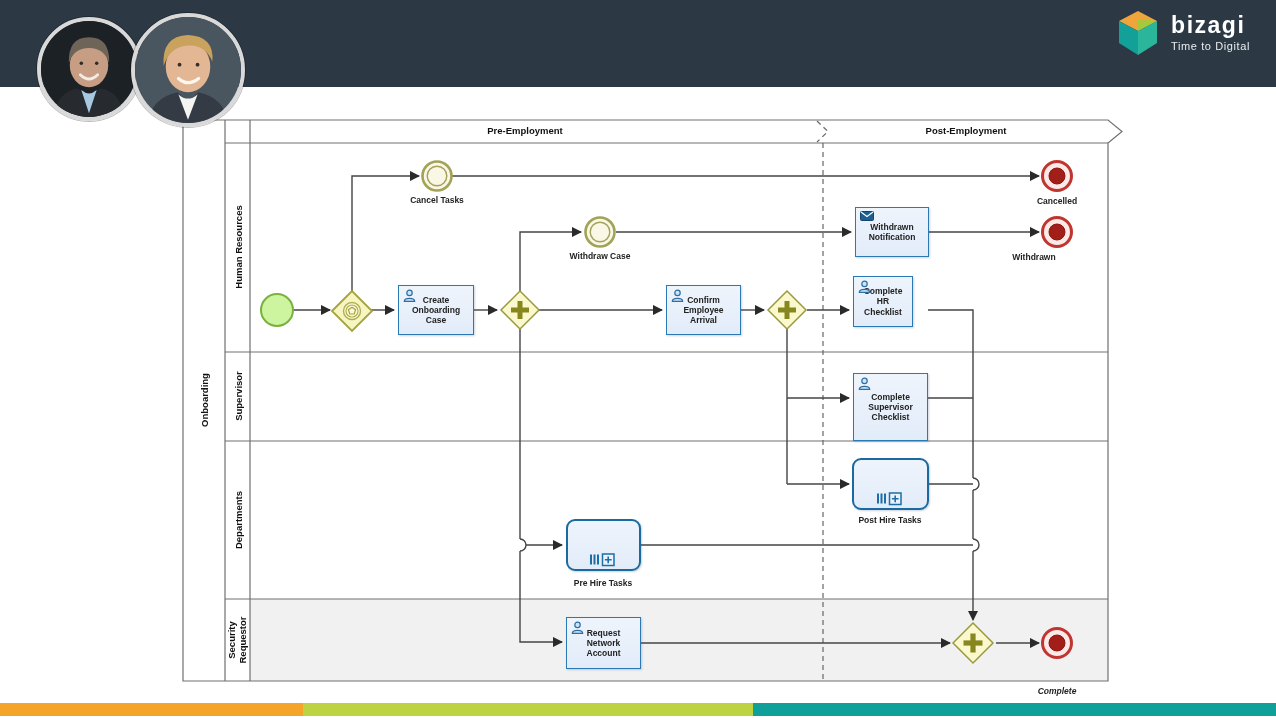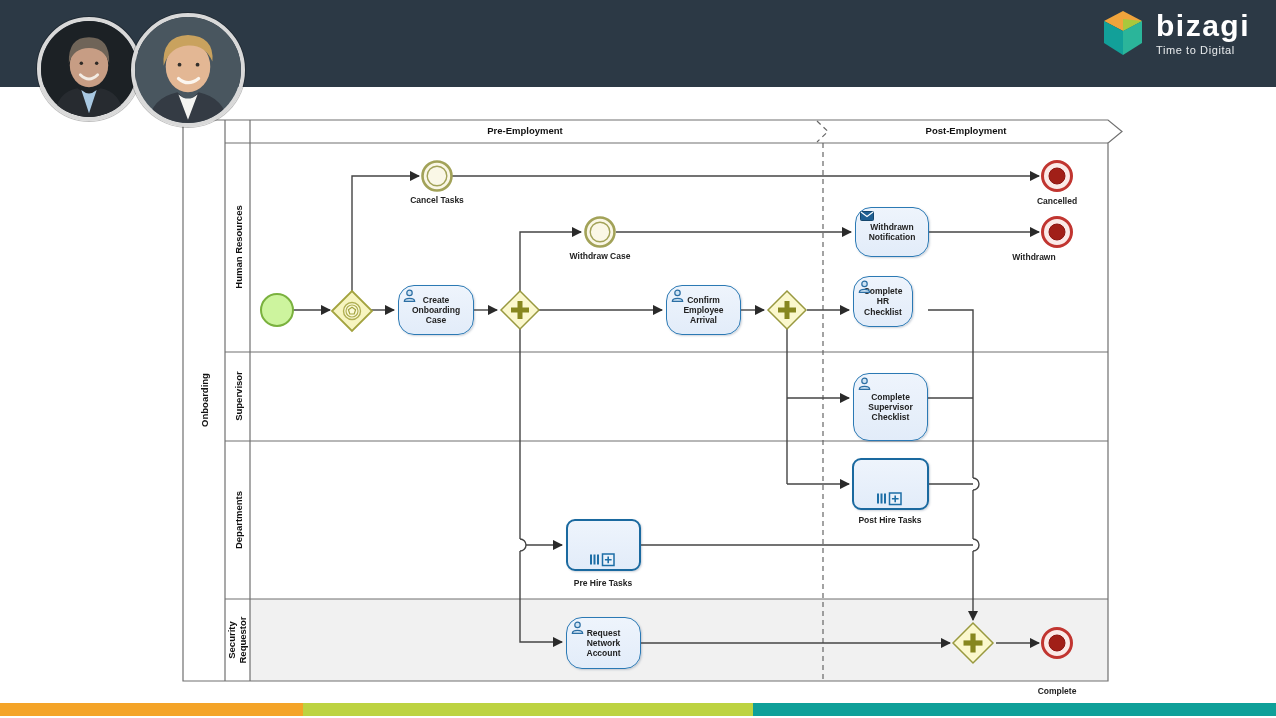--- a/index.html
+++ b/index.html
@@ -1,32 +1,32 @@
 <!DOCTYPE html>
 <html><head>
 <meta charset="utf-8">
 <style>
   html,body{margin:0;padding:0;background:#ffffff;}
   .stage{position:relative;width:1276px;height:718px;overflow:hidden;background:#ffffff;
          font-family:"Liberation Sans",sans-serif;color:#1b1b1b;}
   
   .topbar{position:absolute;left:0;top:0;width:1276px;height:87px;background:#2c3945;}
   .logo{position:absolute;right:26px;top:10px;display:flex;align-items:center;gap:12px;}
-  .logo-text .brand{color:#ffffff;font-size:30px;font-weight:bold;letter-spacing:1.5px;line-height:1;}
+  .logo-text .brand{color:#ffffff;font-size:23px;font-weight:bold;letter-spacing:1.5px;line-height:1;}
   .logo-text .tagline{color:#e9eceE;font-size:11px;letter-spacing:.6px;margin-top:3px;}
   .avatar{position:absolute;border-radius:50%;border:4px solid #d9d9d9;overflow:hidden;
           box-shadow:0 0 0 1px rgba(0,0,0,.25);}
   .av1{left:37px;top:17px;width:96px;height:96px;z-index:2;}
   .av2{left:131px;top:13px;width:106px;height:106px;z-index:3;}
   .avatar svg{display:block;width:100%;height:100%;}
   
   .dg{position:absolute;left:0;top:0;}
   .task{position:absolute;display:flex;align-items:center;justify-content:center;
         background:linear-gradient(180deg,#eef4fc 0%,#e2ecf9 100%);
-        border:1.5px solid #2b79b4;border-radius:16px;box-sizing:border-box;
+        border:1.5px solid #2b79b4;border-radius:0;box-sizing:border-box;
         box-shadow:1px 1px 2px rgba(60,80,110,.25);}
   .task .tlabel{display:block;padding:2px 7px;text-align:center;font-size:8.5px;font-weight:600;
         line-height:1.2;color:#222;}
   .task .ticon{position:absolute;top:3px;left:4px;line-height:0;}
   .subprocess{border-width:2.2px;border-color:#1a699f;border-radius:9px;}
   .spmark{position:absolute;left:50%;bottom:2px;transform:translateX(-50%);line-height:0;}
   .elabel{position:absolute;transform:translateX(-50%);text-align:center;font-size:8.5px;
           font-weight:600;color:#222;white-space:nowrap;}
   .phase{position:absolute;transform:translateX(-50%);font-size:9.5px;font-weight:bold;color:#111;
          white-space:nowrap;}
@@ -276,19 +276,19 @@
     </span>
     <span class="tlabel">Request Network Account</span>
   </div>
 
   <div class="elabel" style="left:437px;top:195px;">Cancel Tasks</div>
   <div class="elabel" style="left:600px;top:251px;text-align:right;">Withdraw Case</div>
   <div class="elabel" style="left:1057px;top:196px;">Cancelled</div>
   <div class="elabel" style="left:1034px;top:252px;">Withdrawn</div>
   <div class="elabel" style="left:890px;top:515px;">Post Hire Tasks</div>
   <div class="elabel" style="left:603px;top:578px;">Pre Hire Tasks</div>
-  <div class="elabel" style="left:1057px;top:686px;">Complete</div>
+  <div class="elabel" style="left:1057px;top:686px;font-style:italic;">Complete</div>
 
   <div class="stripe" style="left:0;width:303px;background:#f4a428;"></div>
   <div class="stripe" style="left:303px;width:450px;background:#bdd341;"></div>
   <div class="stripe" style="left:753px;width:523px;background:#0fa099;"></div>
 
 </div>
 
 </body></html>

